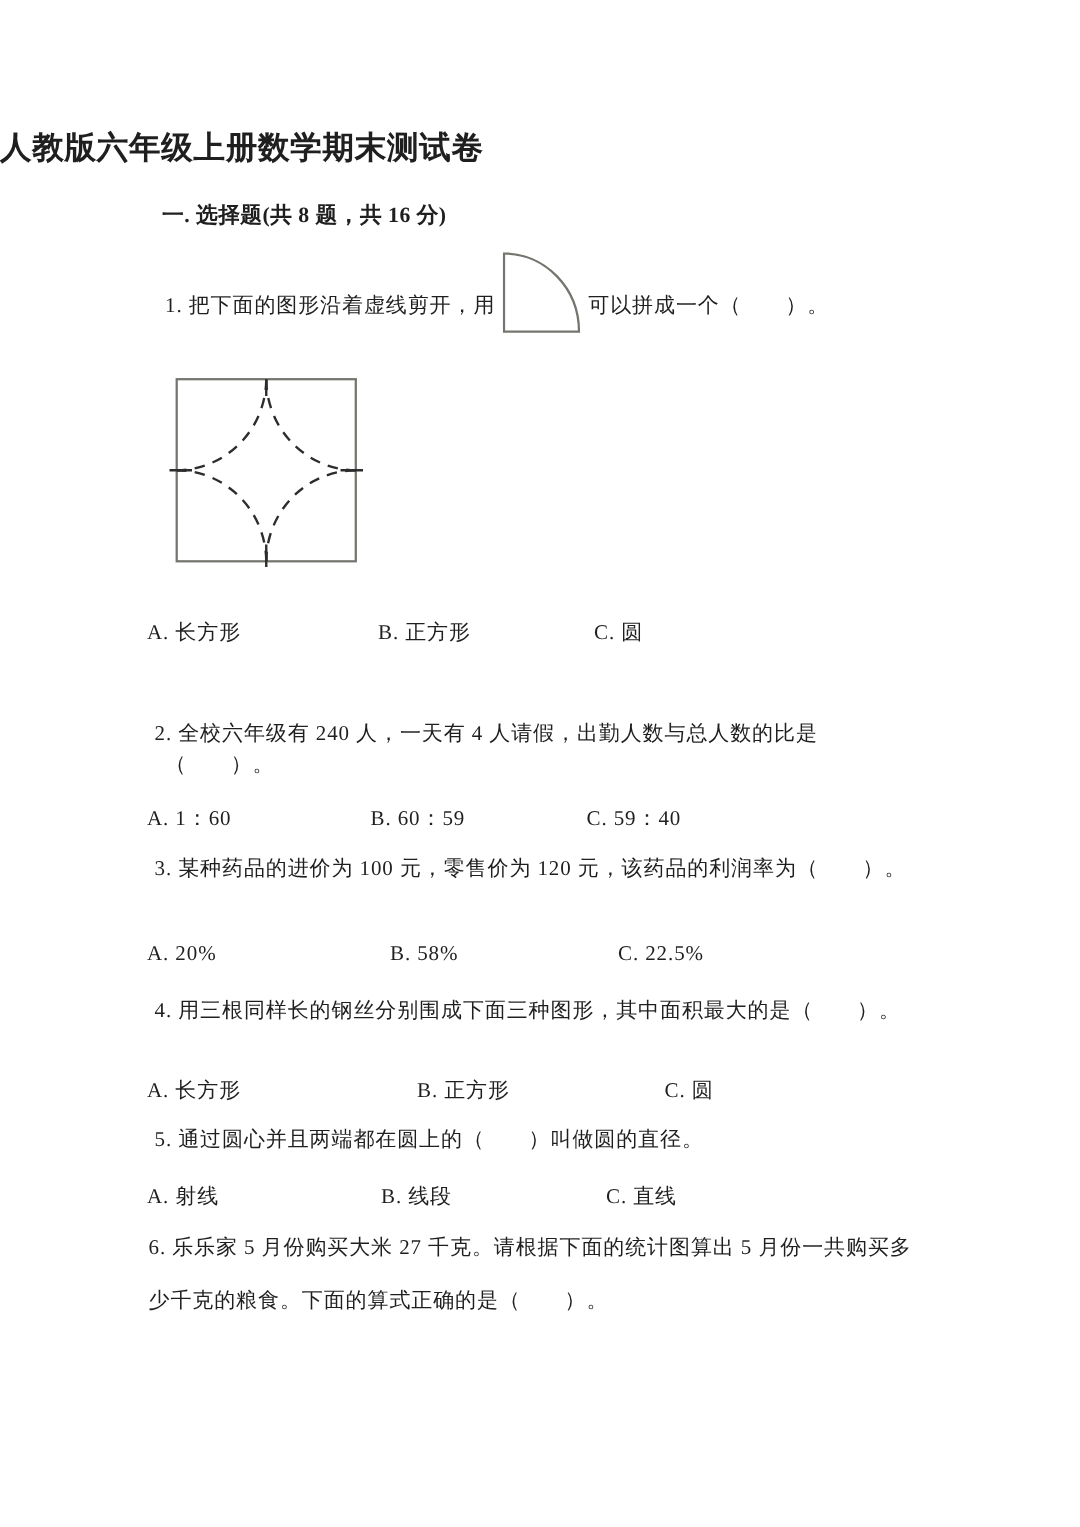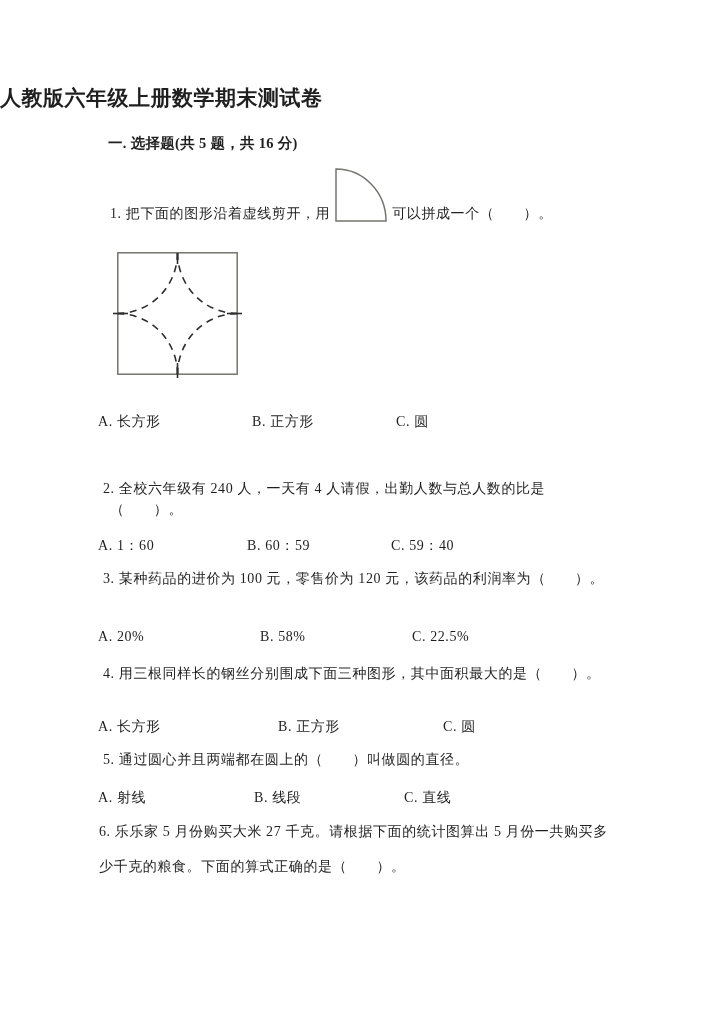--- a/index.html
+++ b/index.html
@@ -22,34 +22,34 @@
     font-size:14.5px;font-weight:bold;
     letter-spacing:0.3px;
   }
   .qtext{font-size:14px;letter-spacing:0.6px;}
   .optrow{height:18px;width:720px;}
   .opt{position:absolute;font-size:14px;letter-spacing:0.6px;top:0;}
   .q1-row{
     top:168px;left:110px;height:56px;
     display:flex;align-items:flex-start;
   }
-  .q1-row .qtext{margin-top:37px;}
+  .q1-row .qtext{margin-top:27px;}
   .q1-shape{margin:0 5px;}
   .figure-box{top:247px;left:112px;}
   svg{display:block;}
   .fig-stroke{stroke:#75756f;stroke-width:1.5px;fill:none;}
   .dash-line{stroke:#2d2d2d;stroke-width:1.6px;fill:none;stroke-dasharray:7 5.5;}
   .tick-line{stroke:#2d2d2d;stroke-width:1.6px;fill:none;}
 </style>
 </head>
 <body>
 
 <h1 class="abs page-title">人教版六年级上册数学期末测试卷</h1>
 
-<div class="abs section-heading">一. 选择题(共 5 题，共 16 分)</div>
+<div class="abs section-heading">一. 选择题(共 8 题，共 16 分)</div>
 
 <div class="abs q1-row">
   <span class="qtext">1. 把下面的图形沿着虚线剪开，用</span>
   <svg class="q1-shape" width="52" height="54" viewBox="0 0 52 54">
     <path class="fig-stroke" d="M 1,1 A 50,52 0 0 1 51,53 L 1,53 Z" fill="#d3d4c5"></path>
   </svg>
   <span class="qtext">可以拼成一个（　　）。</span>
 </div>
 
 <div class="abs figure-box">

